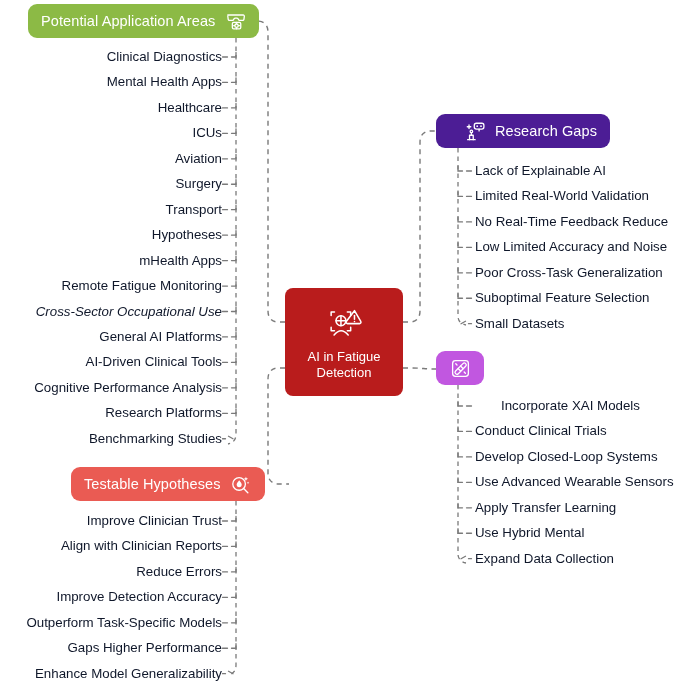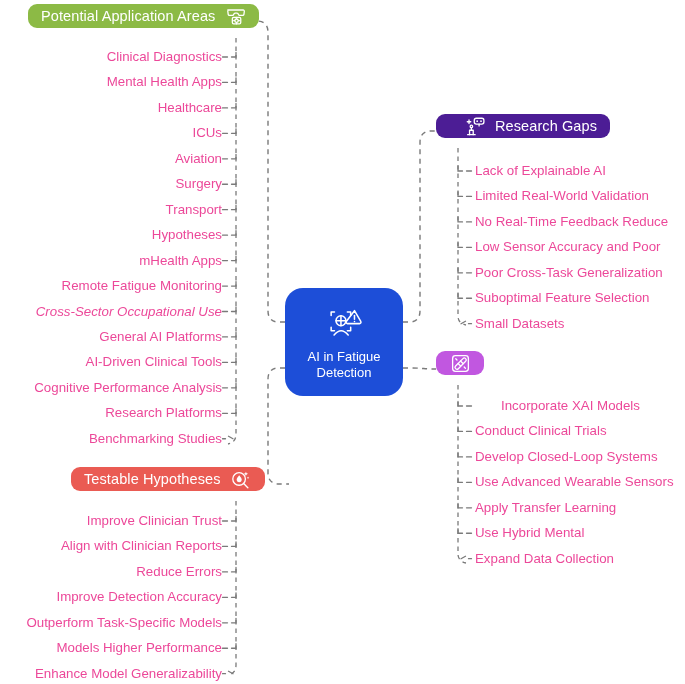--- a/index.html
+++ b/index.html
@@ -12,21 +12,21 @@
     position:relative;
     -webkit-font-smoothing:antialiased;
   }
   #map{position:absolute;inset:0;width:685px;height:684px;}
   svg.links{position:absolute;left:0;top:0;width:685px;height:684px;pointer-events:none;}
 
   
   .pill{
     position:absolute;
     display:flex;align-items:center;gap:9px;
-    height:24px;
+    height:34px;
     padding:0 13px;
     border-radius:9px;
     color:#ffffff;
     font-size:14.5px;
     white-space:nowrap;
     box-sizing:border-box;
     justify-content:flex-end;
   }
   .pill .pill-label{line-height:1;letter-spacing:.1px;}
   .pill .pill-icon{display:flex;align-items:center;justify-content:center;width:22px;height:22px;flex:none;}
@@ -40,38 +40,38 @@
   #pill-hyp .pill-icon{order:2;}
   #pill-hyp .pill-label{order:1;}
 
   #pill-gaps{left:436px;top:114px;background:#4c1d95;padding-left:28px;}
   #pill-dirs{left:436px;top:351px;background:#c157e0;}
 
   
   #center-node{
     position:absolute;left:285px;top:288px;
     width:118px;height:108px;
-    background:#1d4ed8;
-    border-radius:18px;
+    background:#b91c1c;
+    border-radius:8px;
     display:flex;flex-direction:column;align-items:center;justify-content:center;
     color:#ffffff;
     gap:5px;
     box-sizing:border-box;
   }
   #center-node .center-icon{width:42px;height:40px;}
   #center-node .center-icon svg{width:42px;height:40px;display:block;}
   #center-node .center-label{
     font-size:13px;line-height:15.5px;text-align:center;
   }
 
   
   .leaf{
     position:absolute;
     font-size:13.3px;
-    color:#ec4899;
+    color:#0f172a;
     line-height:1;
     white-space:nowrap;
   }
   .leaf.right-aligned{text-align:right;transform:translateY(-50%);}
   .leaf.left-aligned{text-align:left;transform:translateY(-50%);}
 </style>
 </head>
 <body>
 
 <div id="map">
@@ -238,28 +238,28 @@
       <div class="leaf right-aligned" style="top: 387.85px; right: 463px;">Cognitive Performance Analysis</div>
       <div class="leaf right-aligned" style="top: 413.3px; right: 463px;">Research Platforms</div>
       <div class="leaf right-aligned" style="top: 438.75px; right: 463px;">Benchmarking Studies</div>
     </div>
   <div id="leaves-hyp">
       <div class="leaf right-aligned" style="top: 521px; right: 463px;">Improve Clinician Trust</div>
       <div class="leaf right-aligned" style="top: 546.45px; right: 463px;">Align with Clinician Reports</div>
       <div class="leaf right-aligned" style="top: 571.9px; right: 463px;">Reduce Errors</div>
       <div class="leaf right-aligned" style="top: 597.35px; right: 463px;">Improve Detection Accuracy</div>
       <div class="leaf right-aligned" style="top: 622.8px; right: 463px;">Outperform Task-Specific Models</div>
-      <div class="leaf right-aligned" style="top: 648.25px; right: 463px;">Models Higher Performance</div>
+      <div class="leaf right-aligned" style="top: 648.25px; right: 463px;">Gaps Higher Performance</div>
       <div class="leaf right-aligned" style="top: 673.7px; right: 463px;">Enhance Model Generalizability</div>
     </div>
   <div id="leaves-gaps">
       <div class="leaf left-aligned" style="top: 171px; left: 475px;">Lack of Explainable AI</div>
       <div class="leaf left-aligned" style="top: 196.45px; left: 475px;">Limited Real-World Validation</div>
       <div class="leaf left-aligned" style="top: 221.9px; left: 475px;">No Real-Time Feedback Reduce</div>
-      <div class="leaf left-aligned" style="top: 247.35px; left: 475px;">Low Sensor Accuracy and Poor</div>
+      <div class="leaf left-aligned" style="top: 247.35px; left: 475px;">Low Limited Accuracy and Noise</div>
       <div class="leaf left-aligned" style="top: 272.8px; left: 475px;">Poor Cross-Task Generalization</div>
       <div class="leaf left-aligned" style="top: 298.25px; left: 475px;">Suboptimal Feature Selection</div>
       <div class="leaf left-aligned" style="top: 323.7px; left: 475px;">Small Datasets</div>
     </div>
   <div id="leaves-dirs">
       <div class="leaf left-aligned" style="top: 406px; left: 475px; margin-left: 26px;">Incorporate XAI Models</div>
       <div class="leaf left-aligned" style="top: 431.45px; left: 475px;">Conduct Clinical Trials</div>
       <div class="leaf left-aligned" style="top: 456.9px; left: 475px;">Develop Closed-Loop Systems</div>
       <div class="leaf left-aligned" style="top: 482.35px; left: 475px;">Use Advanced Wearable Sensors</div>
       <div class="leaf left-aligned" style="top: 507.8px; left: 475px;">Apply Transfer Learning</div>

